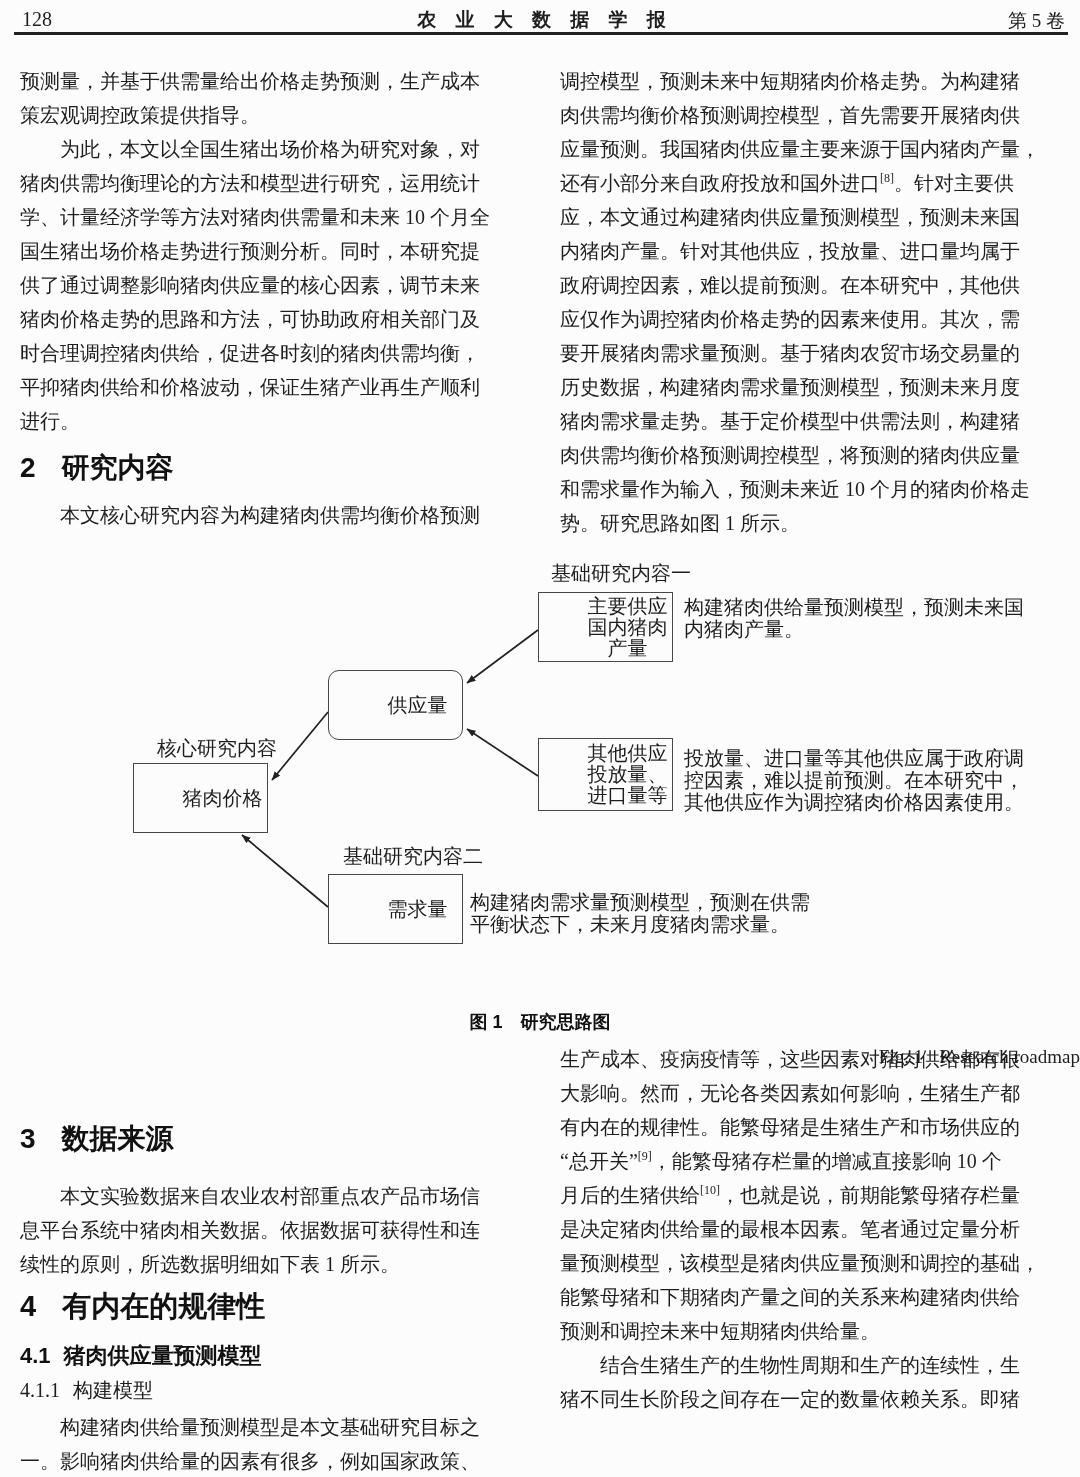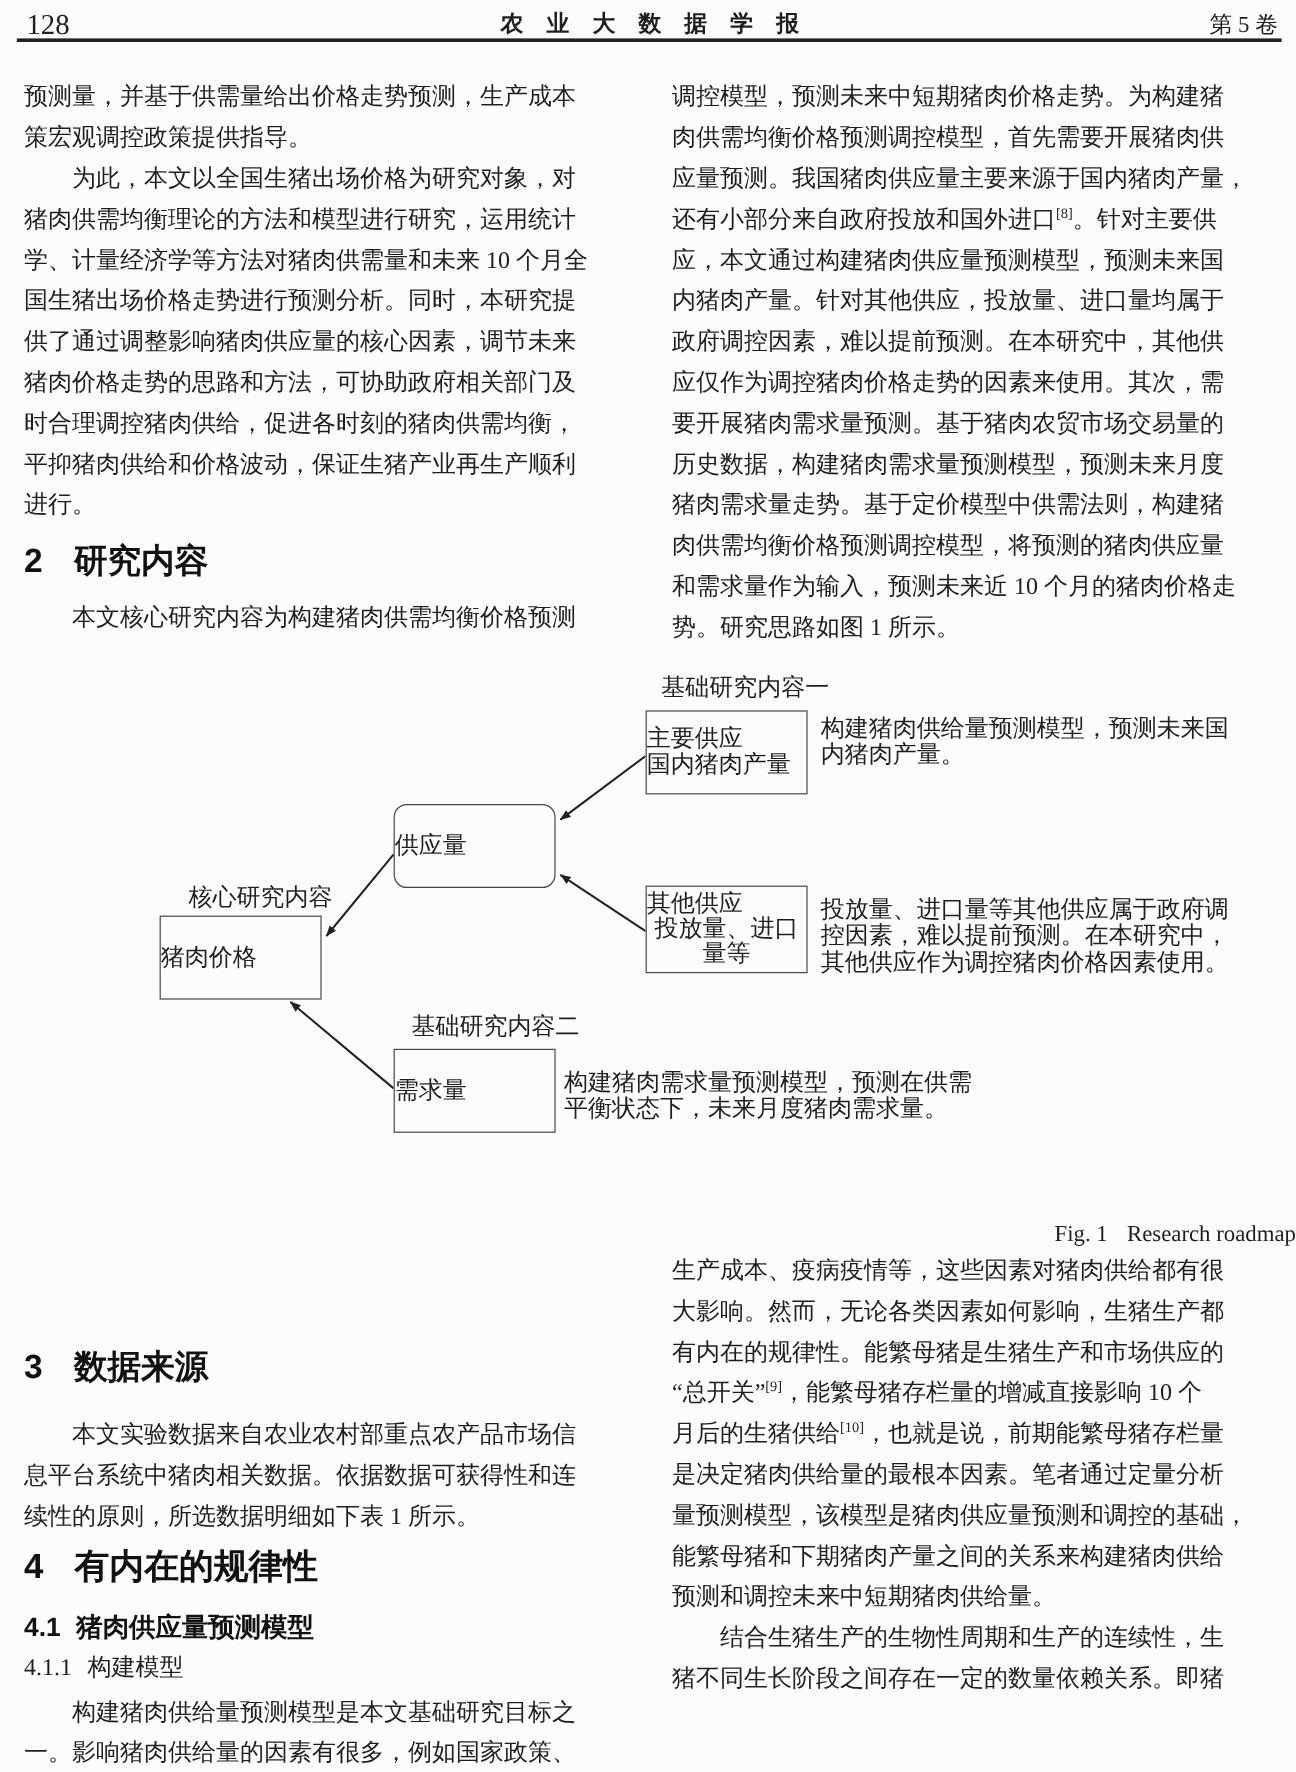--- a/index.html
+++ b/index.html
@@ -3,21 +3,21 @@
 <meta charset="utf-8">
 <style>
   html,body { margin:0; padding:0; background:#e8e8e8; }
   .page {
     position:relative; width:1080px; height:1477px; margin:0 auto;
     background:#fcfcfc; color:#1e1e1e; overflow:hidden;
     font-family:"Liberation Serif","DejaVu Serif",serif;
   }
   
   .header { position:absolute; left:22px; right:15px; top:5px; height:26px; }
-  .page-num { position:absolute; left:0; top:3px; font-size:24px; }
+  .page-num { position:absolute; left:0; top:3px; font-size:20px; }
   .journal-title {
     position:absolute; left:0; right:0; top:2px; text-align:center;
     font-family:"Liberation Sans","DejaVu Sans",sans-serif;
     font-size:19px; font-weight:600; letter-spacing:4px; word-spacing:6px;
   }
   .volume { position:absolute; right:0; top:3px; font-size:19px; }
   .rule { position:absolute; left:14px; right:12px; top:32px; height:3px; background:#222; }
 
   
   .col { position:absolute; font-size:20px; }
@@ -47,22 +47,22 @@
     display:flex; column-gap:13px; align-items:baseline;
     font-size:20px; line-height:25px; margin:0 0 7px 0;
   }
 
   
   .figure { position:absolute; left:0; top:550px; width:1080px; height:443px; font-size:20px; }
   .fig-arrows { position:absolute; inset:0; pointer-events:none; }
   .fig-box {
     position:absolute; box-sizing:border-box; width:135px; height:70px;
     border:1.5px solid #474747; background:#fcfcfc;
-    display:flex; flex-direction:column; justify-content:center; align-items:flex-start;
-    line-height:21px; text-align:center;
+    display:flex; flex-direction:column; justify-content:center; align-items:center;
+    line-height:21px; text-align:center;padding-left:44px;
   }
   .box-main-supply  { left:538px; top:42px;  }
   .box-supply       { left:328px; top:120px;border-radius:11px; }
   .box-price        { left:133px; top:213px; }
   .box-other-supply { left:538px; top:188px; height:73px; }
   .box-demand       { left:328px; top:324px; }
   .fig-label { position:absolute; line-height:20px; white-space:nowrap; }
   .label-basic1 { left:551px; top:13px;  }
   .label-core   { left:157px; top:188px; }
   .label-basic2 { left:343px; top:296px; }
@@ -180,20 +180,24 @@
         <div class="line">控因素，难以提前预测。在本研究中，</div>
         <div class="line">其他供应作为调控猪肉价格因素使用。</div>
       </div>
     <div class="fig-ann ann-demand">
         <div class="line">构建猪肉需求量预测模型，预测在供需</div>
         <div class="line">平衡状态下，未来月度猪肉需求量。</div>
       </div>
   </div>
 
   <div class="caption">
+    <div class="caption-zh">
+      <span>图 1</span>
+      <span>研究思路图</span>
+    </div>
     <div class="caption-en">
       <span>Fig. 1</span>
       <span>Research roadmap</span>
     </div>
   </div>
 
   <div class="col col-bot-left">
     <div class="h-sec h3-sec">
       <span>3</span>
       <span>数据来源</span>

